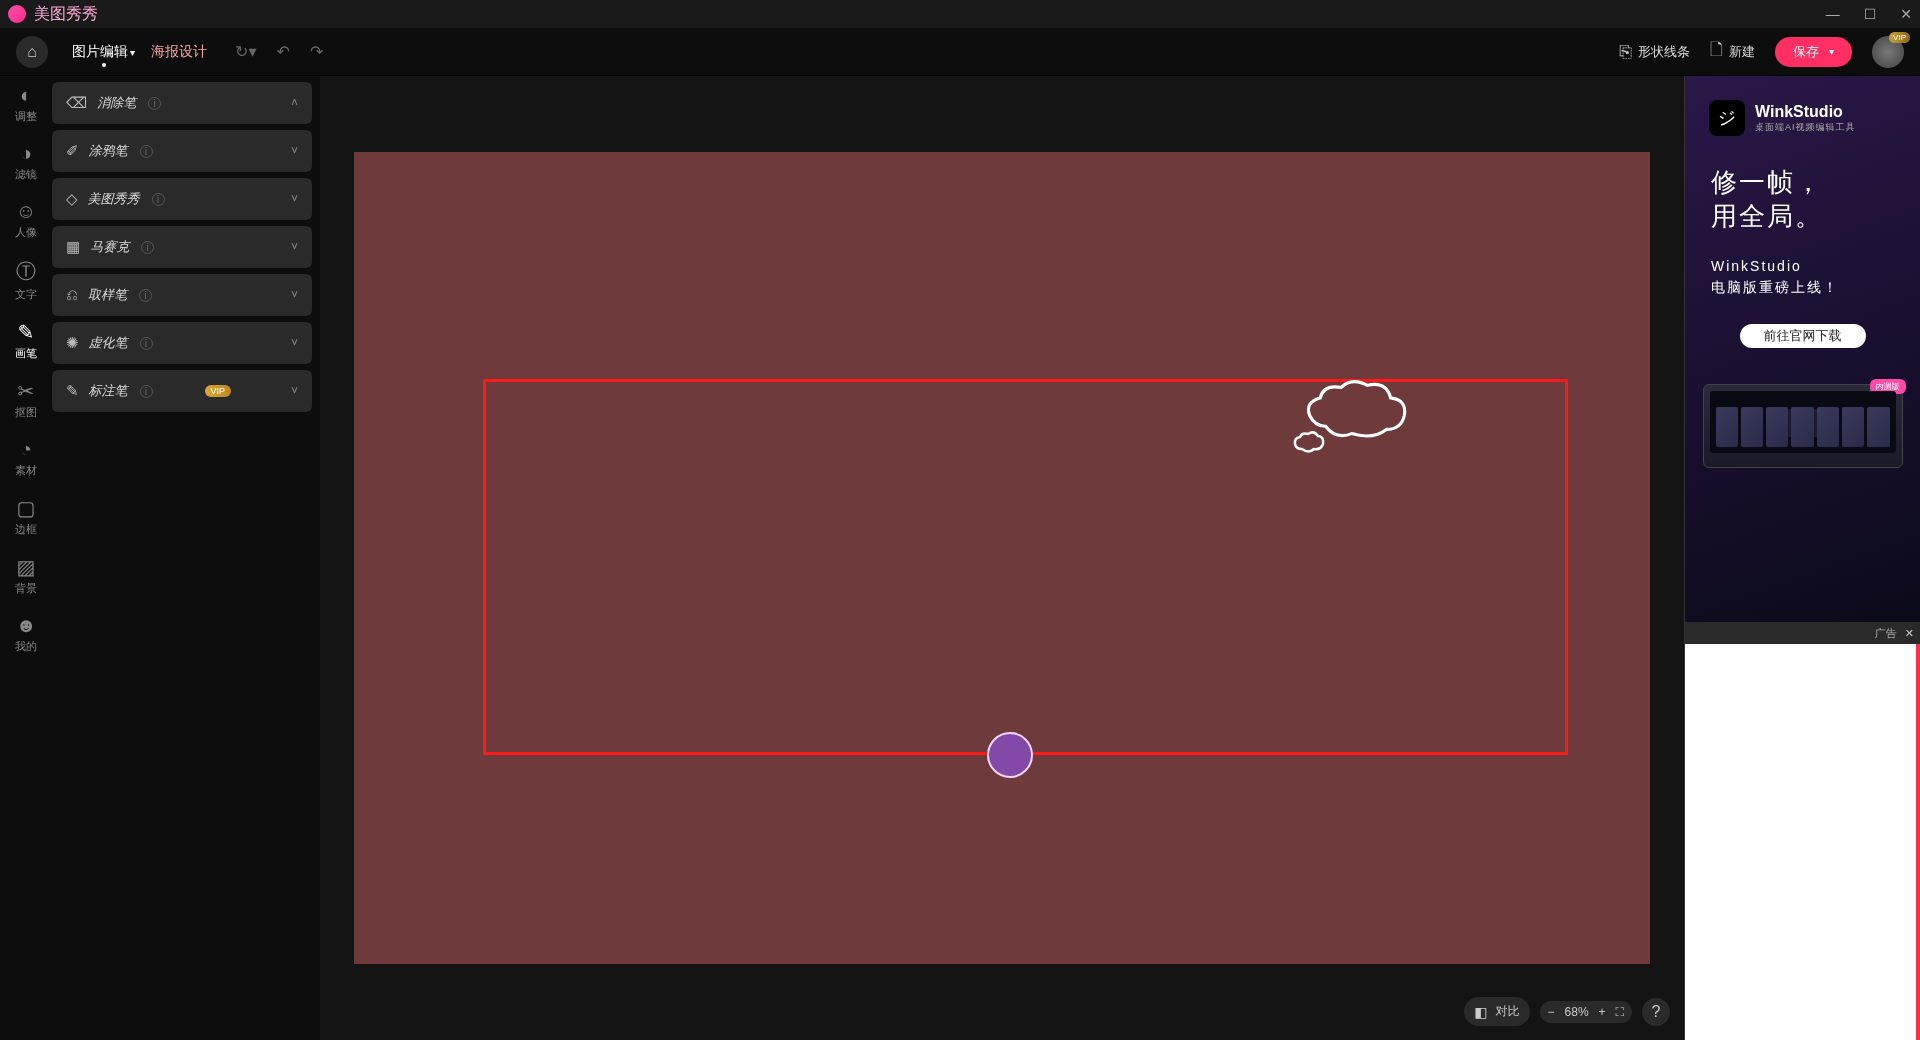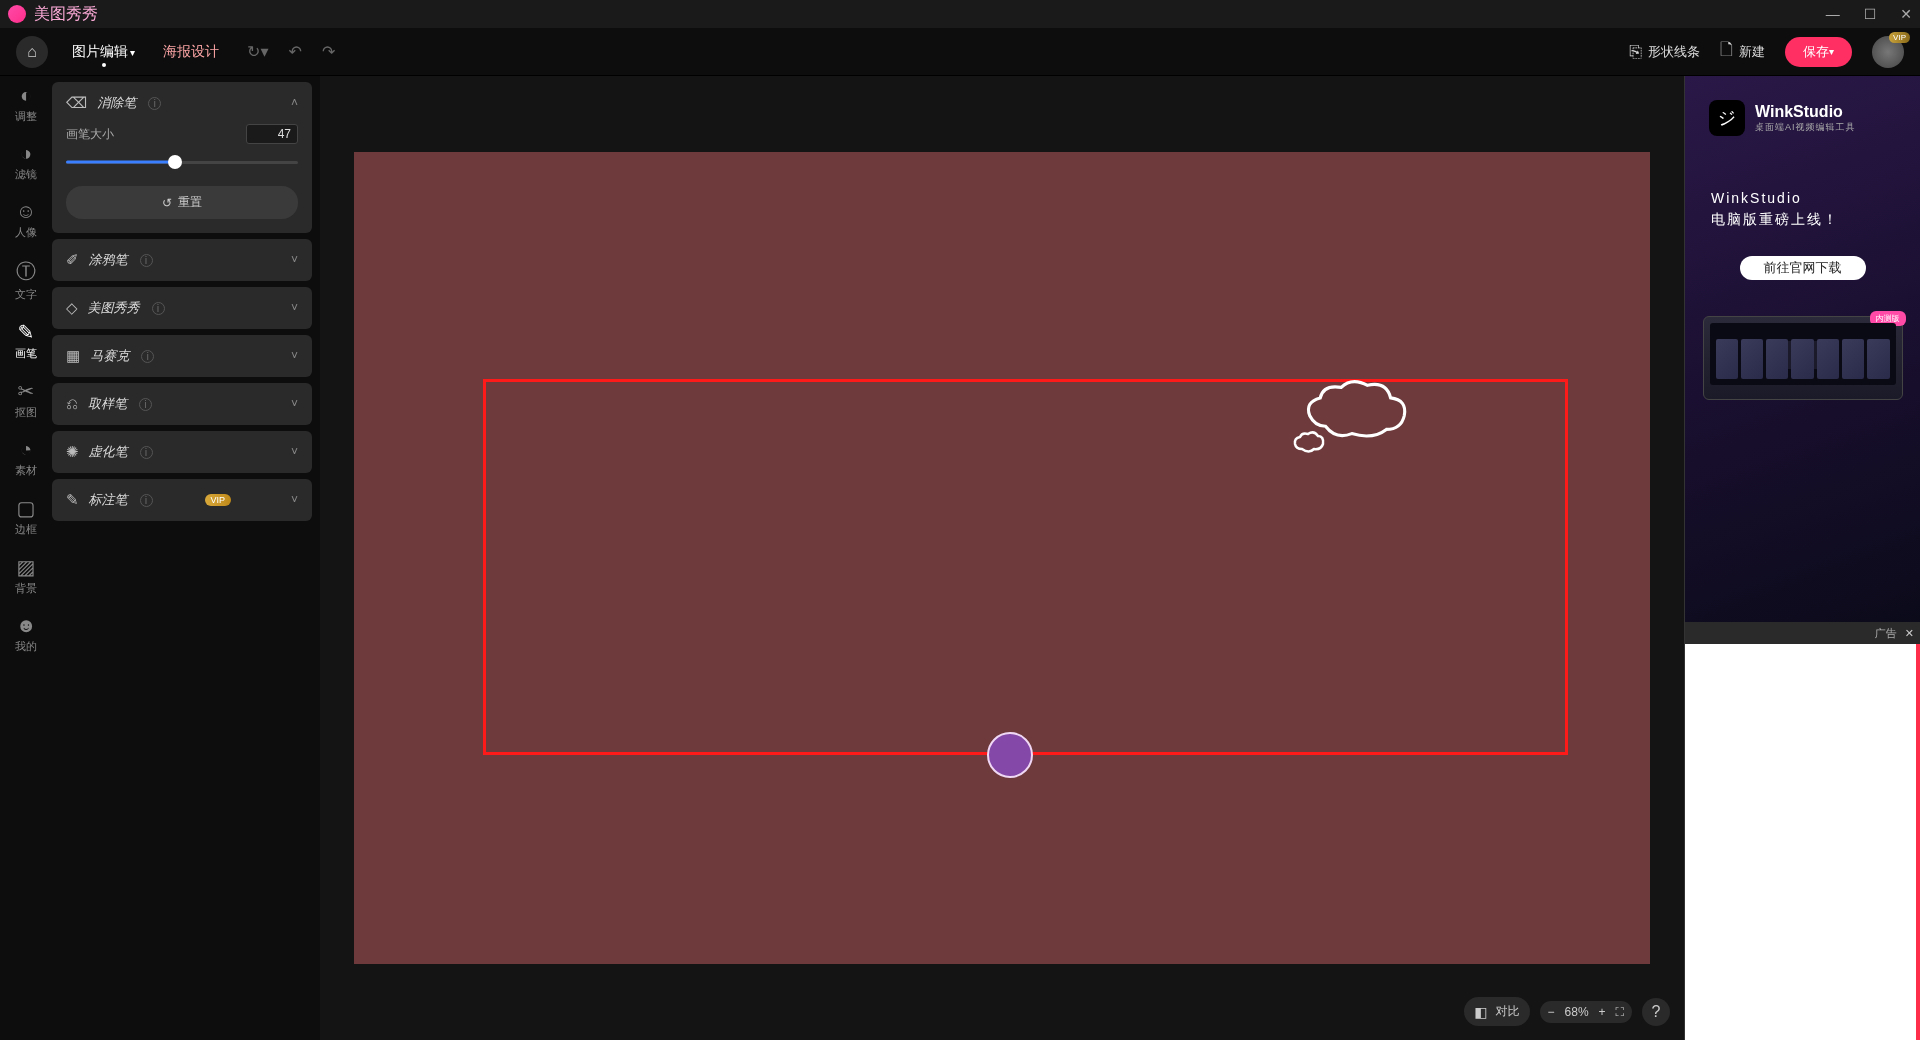--- a/index.html
+++ b/index.html
@@ -8,31 +8,31 @@
 
 .titlebar { height: 28px; background: #1a1a1a; display: flex; align-items: center; padding: 0 8px; }
 .titlebar .logo { width: 18px; height: 18px; background: linear-gradient(135deg,#ff4aa8,#ff2e8a); border-radius: 50%; margin-right: 8px; }
 .titlebar .appname { font-size: 16px; color: #f9a8d4; }
 .titlebar .win-controls { margin-left: auto; display: flex; gap: 24px; font-size: 14px; color: #aaa; }
 .titlebar .win-controls span { cursor: pointer; }
 
 
 .toptoolbar { height: 48px; background: #0d0d0d; display: flex; align-items: center; padding: 0 16px; border-bottom: 1px solid #000; }
 .home-btn { width: 32px; height: 32px; background: #2a2a2a; border-radius: 50%; display: flex; align-items: center; justify-content: center; color: #ccc; cursor: pointer; }
-.mode-tabs { display: flex; margin-left: 24px; gap: 28px; align-items: center; }
+.mode-tabs { display: flex; margin-left: 24px; gap: 16px; align-items: center; }
 .mode-tab { font-size: 14px; color: #fca5a5; cursor: pointer; position: relative; }
 .mode-tab.active { color: #fff; }
 .mode-tab .caret { font-size: 10px; margin-left: 2px; }
 .mode-tab .dot { position: absolute; bottom: -6px; left: 50%; width: 4px; height: 4px; background: #fff; border-radius: 50%; transform: translateX(-50%); }
 .history-ctrls { display: flex; gap: 20px; margin-left: 28px; color: #666; }
 .history-ctrls span { cursor: pointer; font-size: 16px; }
 .top-right { margin-left: auto; display: flex; align-items: center; gap: 20px; }
 .top-action { display: flex; align-items: center; gap: 6px; font-size: 13px; color: #ddd; cursor: pointer; }
 .top-action .ico { font-size: 16px; }
-.save-btn { background: #ff2e63; color: #fff; padding: 6px 18px; border-radius: 16px; font-size: 13px; display: flex; align-items: center; gap: 0; cursor: pointer; }
+.save-btn { background: #ff2e63; color: #fff; padding: 6px 18px; border-radius: 16px; font-size: 13px; display: flex; align-items: center; gap: 10px; cursor: pointer; }
 .save-btn .caret { font-size: 10px; }
 .avatar-wrap { position: relative; }
 .avatar { width: 32px; height: 32px; border-radius: 50%; background: radial-gradient(circle,#777,#444); }
 .vip-badge { position: absolute; top: -4px; right: -6px; background: linear-gradient(90deg,#c9a23a,#8a6a1a); color: #fff; font-size: 8px; padding: 1px 4px; border-radius: 6px; }
 
 
 .app-body { display: flex; height: calc(100% - 76px); }
 
 
 .left-rail { width: 52px; background: #0d0d0d; display: flex; flex-direction: column; align-items: center; padding-top: 8px; gap: 18px; }
@@ -194,35 +194,20 @@
 
   <div class="tool-panel">
 
     <div class="tool-card">
       <div class="tool-head">
         <span class="ico">⌫</span>
         <span class="title">消除笔</span>
         <span class="info">i</span>
         <span class="chev">˄</span>
       </div>
-      <div class="tool-body">
-        <div class="size-row">
-          <span class="lbl">画笔大小</span>
-          <input type="text" value="47" style="">
-        </div>
-        <div class="slider-wrap">
-          <div class="slider-track"></div>
-          <div class="slider-fill"></div>
-          <div class="slider-thumb"></div>
-        </div>
-        <button class="reset-btn">
-          <span>↺</span>
-          <span>重置</span>
-        </button>
-      </div>
     </div>
 
     <div class="tool-card">
         <div class="tool-head">
           <span class="ico">✐</span>
           <span class="title">涂鸦笔</span>
           <span class="info">i</span>
           <span class="chev">˅</span>
         </div>
       </div>
@@ -300,20 +285,24 @@
 
   <div class="right-panel">
     <div class="ad-box">
       <div class="ad-logo-row">
         <div class="ad-logo-ico">ジ</div>
         <div class="ad-logo-txt">
           <div class="big">WinkStudio</div>
           <div class="small">桌面端AI视频编辑工具</div>
         </div>
       </div>
+      <div class="ad-headline">
+        <div>修一帧，</div>
+        <div>用全局。</div>
+      </div>
       <div class="ad-sub">
         <div>WinkStudio</div>
         <div>电脑版重磅上线！</div>
       </div>
       <div class="ad-cta">前往官网下载</div>
       <div class="ad-device">
         <div class="tag">内测版</div>
         <div class="screen">
           <div class="face">ジ</div>
           <div class="grid">

